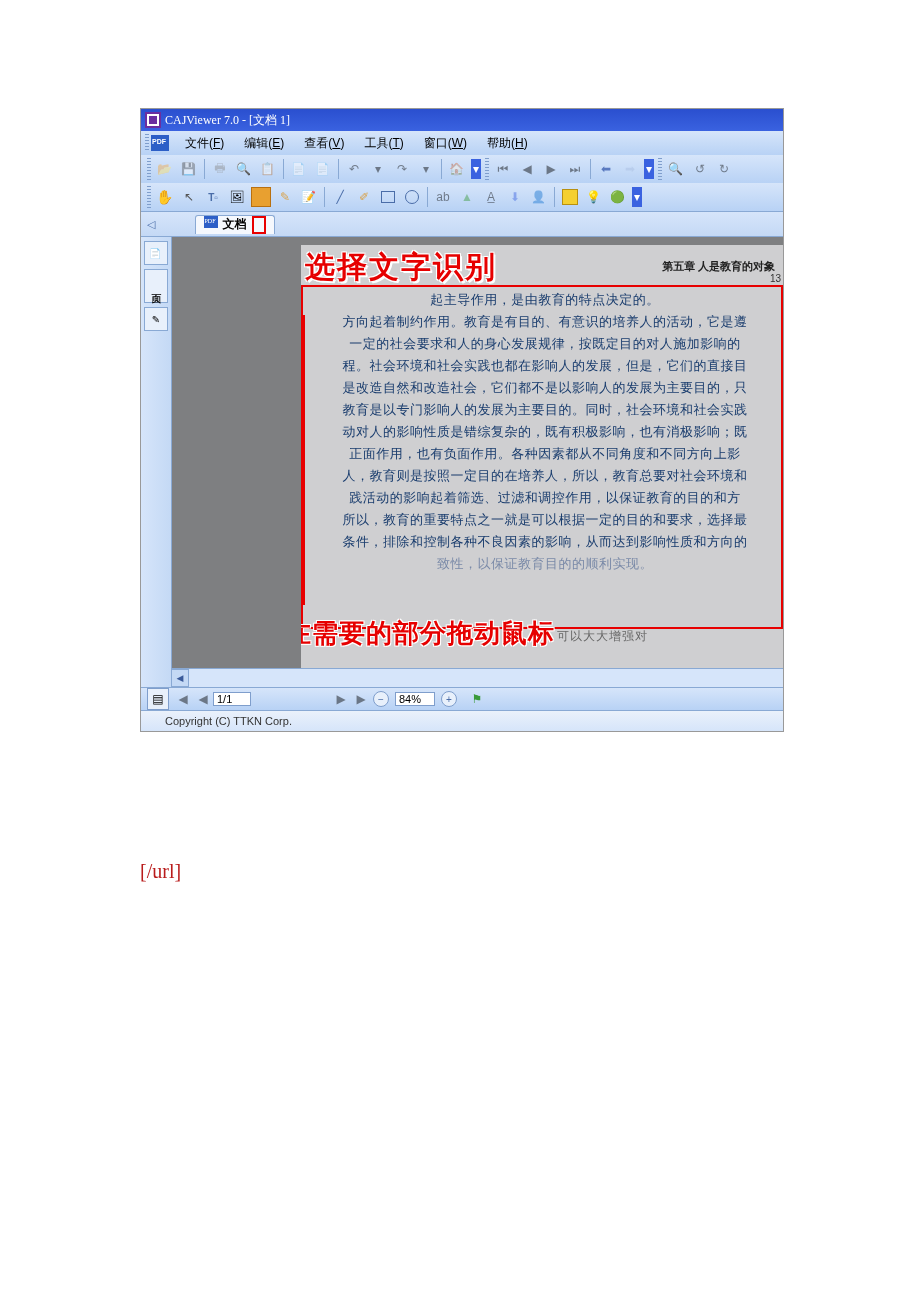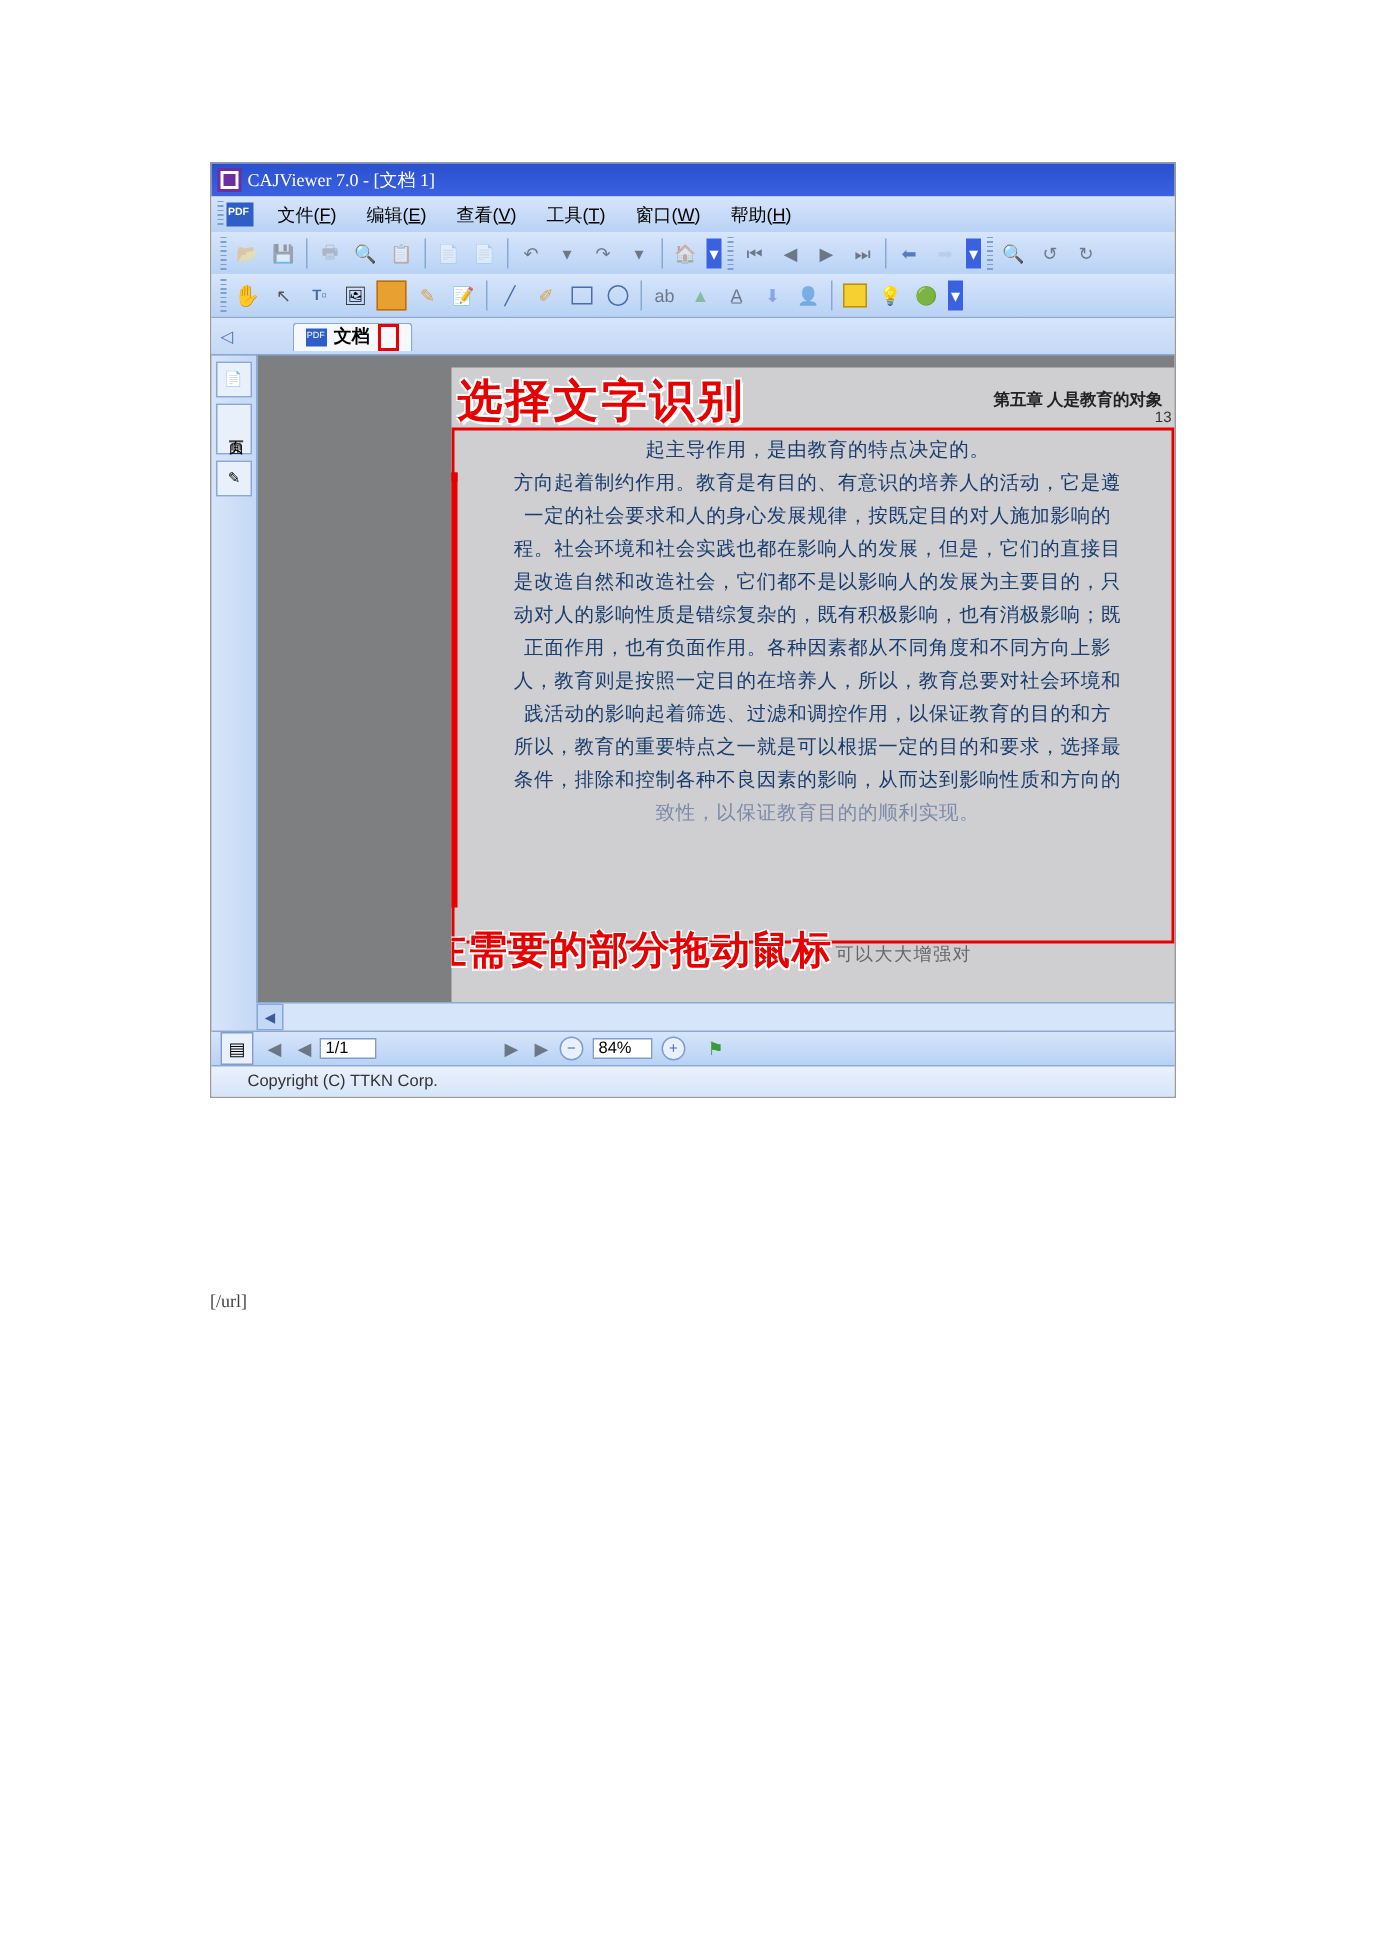--- a/index.html
+++ b/index.html
@@ -15,21 +15,21 @@
 .menubar .pdficon:before{content:"PDF";position:absolute;color:#fff;font-size:7px;left:1px;top:3px;font-weight:bold;}
 .menubar span.mi { margin:0 10px; cursor:default; }
 .menubar span.mi u { text-decoration:underline; }
 .toolbar1,.toolbar2 { background:linear-gradient(to bottom,#d6e5fa,#b8d2f5); height:28px; display:flex; align-items:center; padding-left:4px; }
 .toolbar1 > *,.toolbar2 > *{margin:0 2px;}
 .sep{width:1px;height:20px;background:#89a9d4;margin:0 3px;}
 .drag2{width:4px;height:22px;background:repeating-linear-gradient(to bottom,#7f9ecc 0,#7f9ecc 1px,transparent 1px,transparent 3px);margin-right:2px;}
 .btn{width:20px;height:20px;display:flex;align-items:center;justify-content:center;font-size:12px;}
 .tabstrip { background:linear-gradient(to bottom,#d6e5fa,#c4d9f5); height:24px; display:flex; align-items:center; padding-left:6px; border-top:1px solid #89a9d4;}
 .tabstrip .arrow{color:#4a6da8;font-size:11px;margin-right:10px;}
-.tabstrip .tab { background:#f5f8fd; border:1px solid #89a9d4; border-bottom:none; border-radius:3px 3px 0 0; padding:0 8px; font-size:12px; display:flex;align-items:center;height:18px;}
+.tabstrip .tab { background:#f5f8fd; border:1px solid #89a9d4; border-bottom:none; border-radius:3px 3px 0 0; padding:0 8px; font-size:12px; display:flex;align-items:flex-start;height:18px;font-family:Liberation Serif, serif;}
 .tabstrip .tab .pdfico{width:14px;height:12px;background:#2d5fc7;margin-right:4px;position:relative;}
 .tabstrip .tab .pdfico:before{content:"PDF";color:#fff;font-size:6px;position:absolute;left:0;top:2px;}
 .tabstrip .tab .redbox{width:10px;height:14px;border:2px solid #e80000;margin-left:6px;}
 .content { background:#7e7f81; height:450px; position:relative; border-top:1px solid #89a9d4; }
 .sidepanel{position:absolute;left:0;top:0;width:30px;height:100%;background:linear-gradient(to right,#d6e5fa,#c4d9f5);border-right:1px solid #89a9d4;}
 .sidepanel .sbtn{width:22px;height:22px;margin:4px auto;background:#e8f0fb;border:1px solid #89a9d4;display:flex;align-items:center;justify-content:center;font-size:10px;}
 .doc { position:absolute; left:160px; top:8px; right:0; bottom:18px; background:#cfcfd1; overflow:hidden; }
 .redframe{position:absolute;left:0;top:40px;right:0;bottom:40px;border:2px solid #e80000;}
 .redframe2{position:absolute;left:-80px;top:70px;width:78px;bottom:64px;border-right:6px solid #e80000;border-top:6px solid #e80000;}
 .titletxt{position:absolute;left:4px;top:2px;font-size:30px;font-family:"SimHei";font-weight:bold;color:#e60000;text-shadow:-1px -1px 0 #fff,1px -1px 0 #fff,-1px 1px 0 #fff,1px 1px 0 #fff,2px 2px 0 #fff;letter-spacing:2px;}
@@ -39,21 +39,21 @@
 .bodytxt .l{white-space:nowrap;text-align:center;}
 .titletxt2{position:absolute;left:-16px;bottom:18px;font-size:26px;font-family:"SimHei";font-weight:bold;color:#e60000;text-shadow:-1px -1px 0 #fff,1px -1px 0 #fff,-1px 1px 0 #fff,1px 1px 0 #fff;letter-spacing:1px;}
 .titletxt2 .suffix{font-size:12px;color:#666;text-shadow:none;font-weight:normal;vertical-align:middle;margin-left:2px;}
 .hscroll{position:absolute;left:30px;right:0;bottom:0;height:18px;background:#d6e5fa;border-top:1px solid #89a9d4;}
 .hscroll .sarrow{position:absolute;left:0;top:0;width:16px;height:16px;background:#c4d9f5;border:1px solid #89a9d4;text-align:center;font-size:9px;line-height:16px;color:#3a5a9a;}
 .statusbar{background:linear-gradient(to bottom,#d6e5fa,#b8d2f5);height:22px;display:flex;align-items:center;padding-left:6px;font-size:11px;border-top:1px solid #89a9d4;}
 .statusbar .pgbox{border:1px solid #7f9ecc;background:#fff;padding:0 3px;font-size:11px;width:30px;display:inline-block;}
 .statusbar .zm{border:1px solid #7f9ecc;background:#fff;padding:0 3px;margin:0 4px;width:32px;display:inline-block;}
 .statusbar .circ{width:14px;height:14px;border-radius:50%;border:1px solid #7f9ecc;background:#e8f0fb;display:inline-flex;align-items:center;justify-content:center;font-size:10px;margin:0 2px;color:#4a6da8;}
 .copyright{background:linear-gradient(to bottom,#eaf1fb,#d6e5fa);height:20px;border-top:1px solid #89a9d4;padding-left:24px;font-size:11px;color:#333;line-height:20px;}
-.urltag{position:absolute;left:140px;top:860px;font-size:12px;font-family:"SimSun";color:#404040;}
+.urltag{position:absolute;left:140px;top:860px;font-size:20px;font-family:"SimSun";color:#b91c1c;}
 
 .ic-open{color:#d4a02a;}.ic-save{color:#6a8dcf;}.ic-print{color:#888;}.ic-find{color:#5a8a3a;}.ic-copy{color:#888;}
 .ic-hand{color:#d9a24a;font-size:14px;}.ic-arrow{color:#555;}.ic-txt{color:#4a6da8;font-weight:bold;font-size:10px;}
 .ic-sel{background:#e8a030;border:1px solid #b87010;width:18px;height:18px;}
 .ic-pen{color:#d9a24a;}.ic-line{color:#4a6da8;}.ic-rect{width:12px;height:10px;border:1px solid #4a6da8;}
 .ic-circ{width:12px;height:12px;border:1px solid #4a6da8;border-radius:50%;}
 .ic-green{color:#3a9a3a;}.ic-blue{color:#3a62e0;}.ic-yel{background:#f5d030;width:14px;height:14px;border:1px solid #b89010;}
 .ic-mag{color:#888;}.ic-navL{color:#5a7ac0;}.ic-navR{color:#a8bde0;}
 .disabled{opacity:0.45;}
 </style>
@@ -171,20 +171,21 @@
       <div class="chapinfo">第五章  人是教育的对象</div>
       <div class="chappage">13</div>
       <div class="redframe"></div>
       <div class="redframe2"></div>
       <div class="bodytxt">
         <div class="l">起主导作用，是由教育的特点决定的。</div>
         <div class="l">方向起着制约作用。教育是有目的、有意识的培养人的活动，它是遵</div>
         <div class="l">一定的社会要求和人的身心发展规律，按既定目的对人施加影响的</div>
         <div class="l">程。社会环境和社会实践也都在影响人的发展，但是，它们的直接目</div>
         <div class="l">是改造自然和改造社会，它们都不是以影响人的发展为主要目的，只</div>
+        <div class="l">教育是以专门影响人的发展为主要目的。同时，社会环境和社会实践</div>
         <div class="l">动对人的影响性质是错综复杂的，既有积极影响，也有消极影响；既</div>
         <div class="l">正面作用，也有负面作用。各种因素都从不同角度和不同方向上影</div>
         <div class="l">人，教育则是按照一定目的在培养人，所以，教育总要对社会环境和</div>
         <div class="l">践活动的影响起着筛选、过滤和调控作用，以保证教育的目的和方</div>
         <div class="l">所以，教育的重要特点之一就是可以根据一定的目的和要求，选择最</div>
         <div class="l">条件，排除和控制各种不良因素的影响，从而达到影响性质和方向的</div>
         <div class="l" style="color:#7a8aa8;">致性，以保证教育目的的顺利实现。</div>
       </div>
 
       <div class="titletxt2"><span>在需要的部分拖动鼠标</span><span class="suffix">可以大大增强对</span></div>

